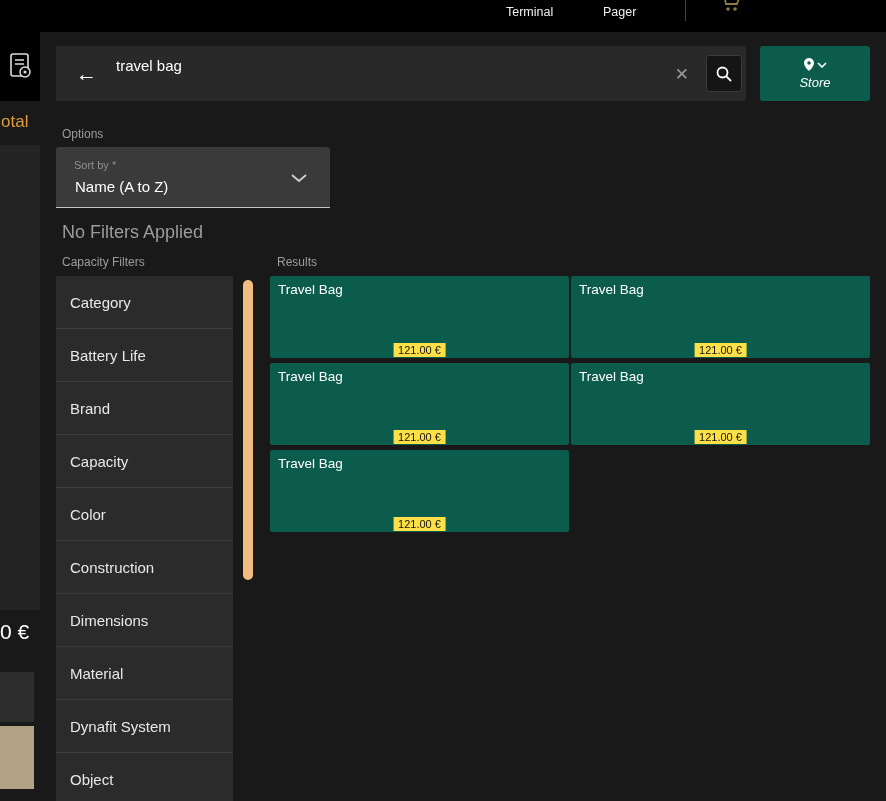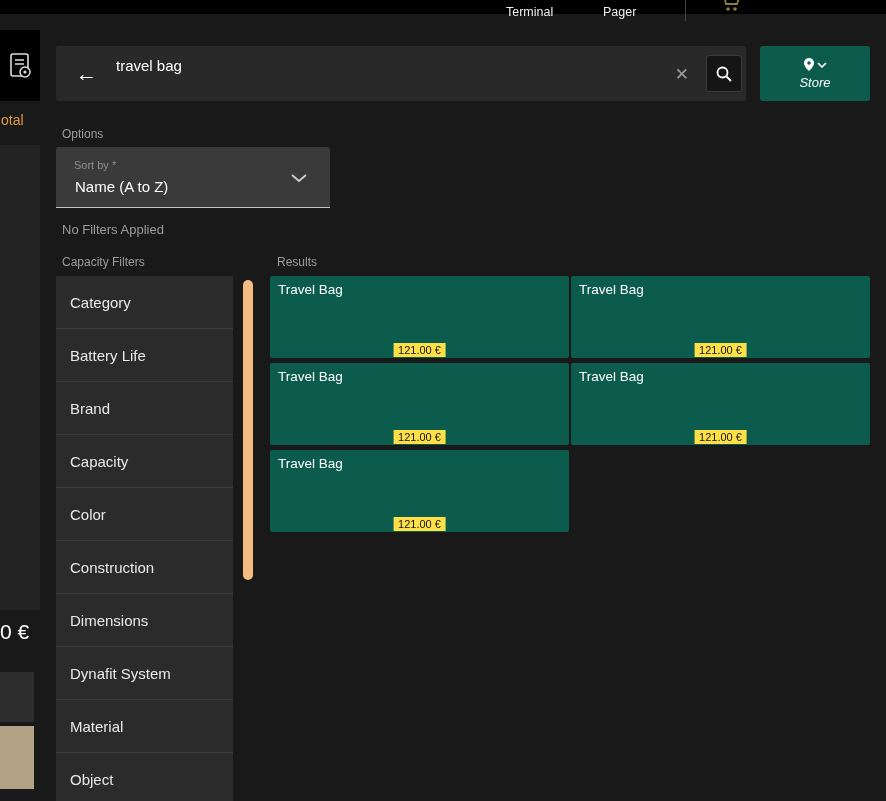--- a/index.html
+++ b/index.html
@@ -1,30 +1,30 @@
 <!DOCTYPE html>
 <html><head>
 <meta charset="utf-8">
 <style>
   * { margin:0; padding:0; box-sizing:border-box; }
   body { background:#000; font-family:"Liberation Sans", sans-serif; }
   .screen { position:relative; width:886px; height:801px; background:#191919; overflow:hidden; font-family:"Liberation Sans", sans-serif; }
 
   
-  .topbar { position:absolute; left:0; top:0; width:886px; height:14px; background:#000; }
+  .topbar { position:absolute; left:0; top:0; width:886px; height:32px; background:#000; }
   .topbar-item { position:absolute; top:5px; color:#f0f0f0; font-size:12.5px; cursor:pointer; }
   .topbar-item.terminal { left:506px; }
   .topbar-item.pager { left:603px; }
   .topbar-divider { position:absolute; left:685px; top:0; width:1px; height:21px; background:#434343; }
   .topbar-cart { position:absolute; left:720px; top:-7px; }
 
   
   .left-top-panel { position:absolute; left:0; top:30px; width:40px; height:71px; background:#000; }
   .orders-icon { position:absolute; left:7px; top:22px; }
-  .left-total { position:absolute; left:1px; top:112px; color:#e09a3e; font-size:14px; }
+  .left-total { position:absolute; left:1px; top:112px; color:#e09a3e; font-size:17px; }
   .left-mid-panel { position:absolute; left:0; top:145px; width:40px; height:465px; background:#242424; }
   .left-amount { position:absolute; left:0; top:620px; color:#ffffff; font-size:21px; }
   .left-box-dark { position:absolute; left:0; top:672px; width:34px; height:50px; background:#2d2d2d; }
   .left-box-tan { position:absolute; left:0; top:726px; width:34px; height:63px; background:#b2a284; }
 
   
   .search-bar { position:absolute; left:56px; top:46px; width:690px; height:55px; background:#292929; border-radius:2px; }
   .back-arrow { position:absolute; left:20px; top:50%; transform:translateY(-50%); color:#ffffff; font-size:21px; cursor:pointer; }
   .search-field { position:absolute; left:60px; top:8px; right:120px; }
   .search-label { display:block; font-size:11px; color:#7d7d7d; }
@@ -38,21 +38,21 @@
   .store-label { font-size:13px; color:#ffffff; }
 
   
   .options-label { position:absolute; left:62px; top:127px; font-size:12px; color:#9c9c9c; }
   .sort-select { position:absolute; left:56px; top:147px; width:274px; height:61px; background:#3a3a3a; border-bottom:1px solid #c6c6c6; border-radius:3px 3px 0 0; cursor:pointer; }
   .sort-label { position:absolute; left:18px; top:12px; font-size:11px; color:#8f8f8f; }
   .sort-value { position:absolute; left:19px; top:31px; font-size:15px; color:#ffffff;text-align:right; }
   .sort-chevron { position:absolute; right:22px; top:26px; }
 
   
-  .no-filters { position:absolute; left:62px; top:222px; font-size:13px; color:#9c9c9c; }
+  .no-filters { position:absolute; left:62px; top:222px; font-size:18px; color:#9c9c9c; }
   .available-label { position:absolute; left:62px; top:255px; font-size:12px; color:#9c9c9c; }
   .filter-list { position:absolute; left:56px; top:276px; width:177px; height:525px; overflow:hidden; }
   .filter-row { height:53px; background:#2b2b2b; border-bottom:1px solid #3c3c3c; color:#e8e8e8; font-size:15px; display:flex; align-items:center; padding-left:14px; cursor:pointer; }
   .filter-scrollbar { position:absolute; left:243px; top:280px; width:10px; height:300px; background:#f2bc80; border-radius:5px; cursor:pointer; }
 
   
   .results-label { position:absolute; left:277px; top:255px; font-size:12px; color:#9c9c9c; }
   .results-grid { position:absolute; left:270px; top:276px; width:601px; display:grid; grid-template-columns:299px 299px; column-gap:2px; row-gap:5px; }
   .product-card { height:82px; background:#0b5c4c; position:relative; border-radius:2px; cursor:pointer; }
   .product-name { position:absolute; left:8px; top:6px; font-size:13.5px; color:#ffffff; }
@@ -127,22 +127,22 @@
   <div class="no-filters">No Filters Applied</div>
   <div class="available-label">Capacity Filters</div>
   <div class="filter-list">
     <div class="filter-row">Category</div>
     <div class="filter-row">Battery Life</div>
     <div class="filter-row">Brand</div>
     <div class="filter-row">Capacity</div>
     <div class="filter-row">Color</div>
     <div class="filter-row">Construction</div>
     <div class="filter-row">Dimensions</div>
+    <div class="filter-row">Material</div>
     <div class="filter-row">Dynafit System</div>
-    <div class="filter-row">Material</div>
     <div class="filter-row">Object</div>
   </div>
   <div class="filter-scrollbar"></div>
 
   <div class="results-label">Results</div>
   <div class="results-grid">
     <div class="product-card">
       <div class="product-name">Travel Bag</div>
       <div class="price-tag">121.00 €</div>
     </div>

